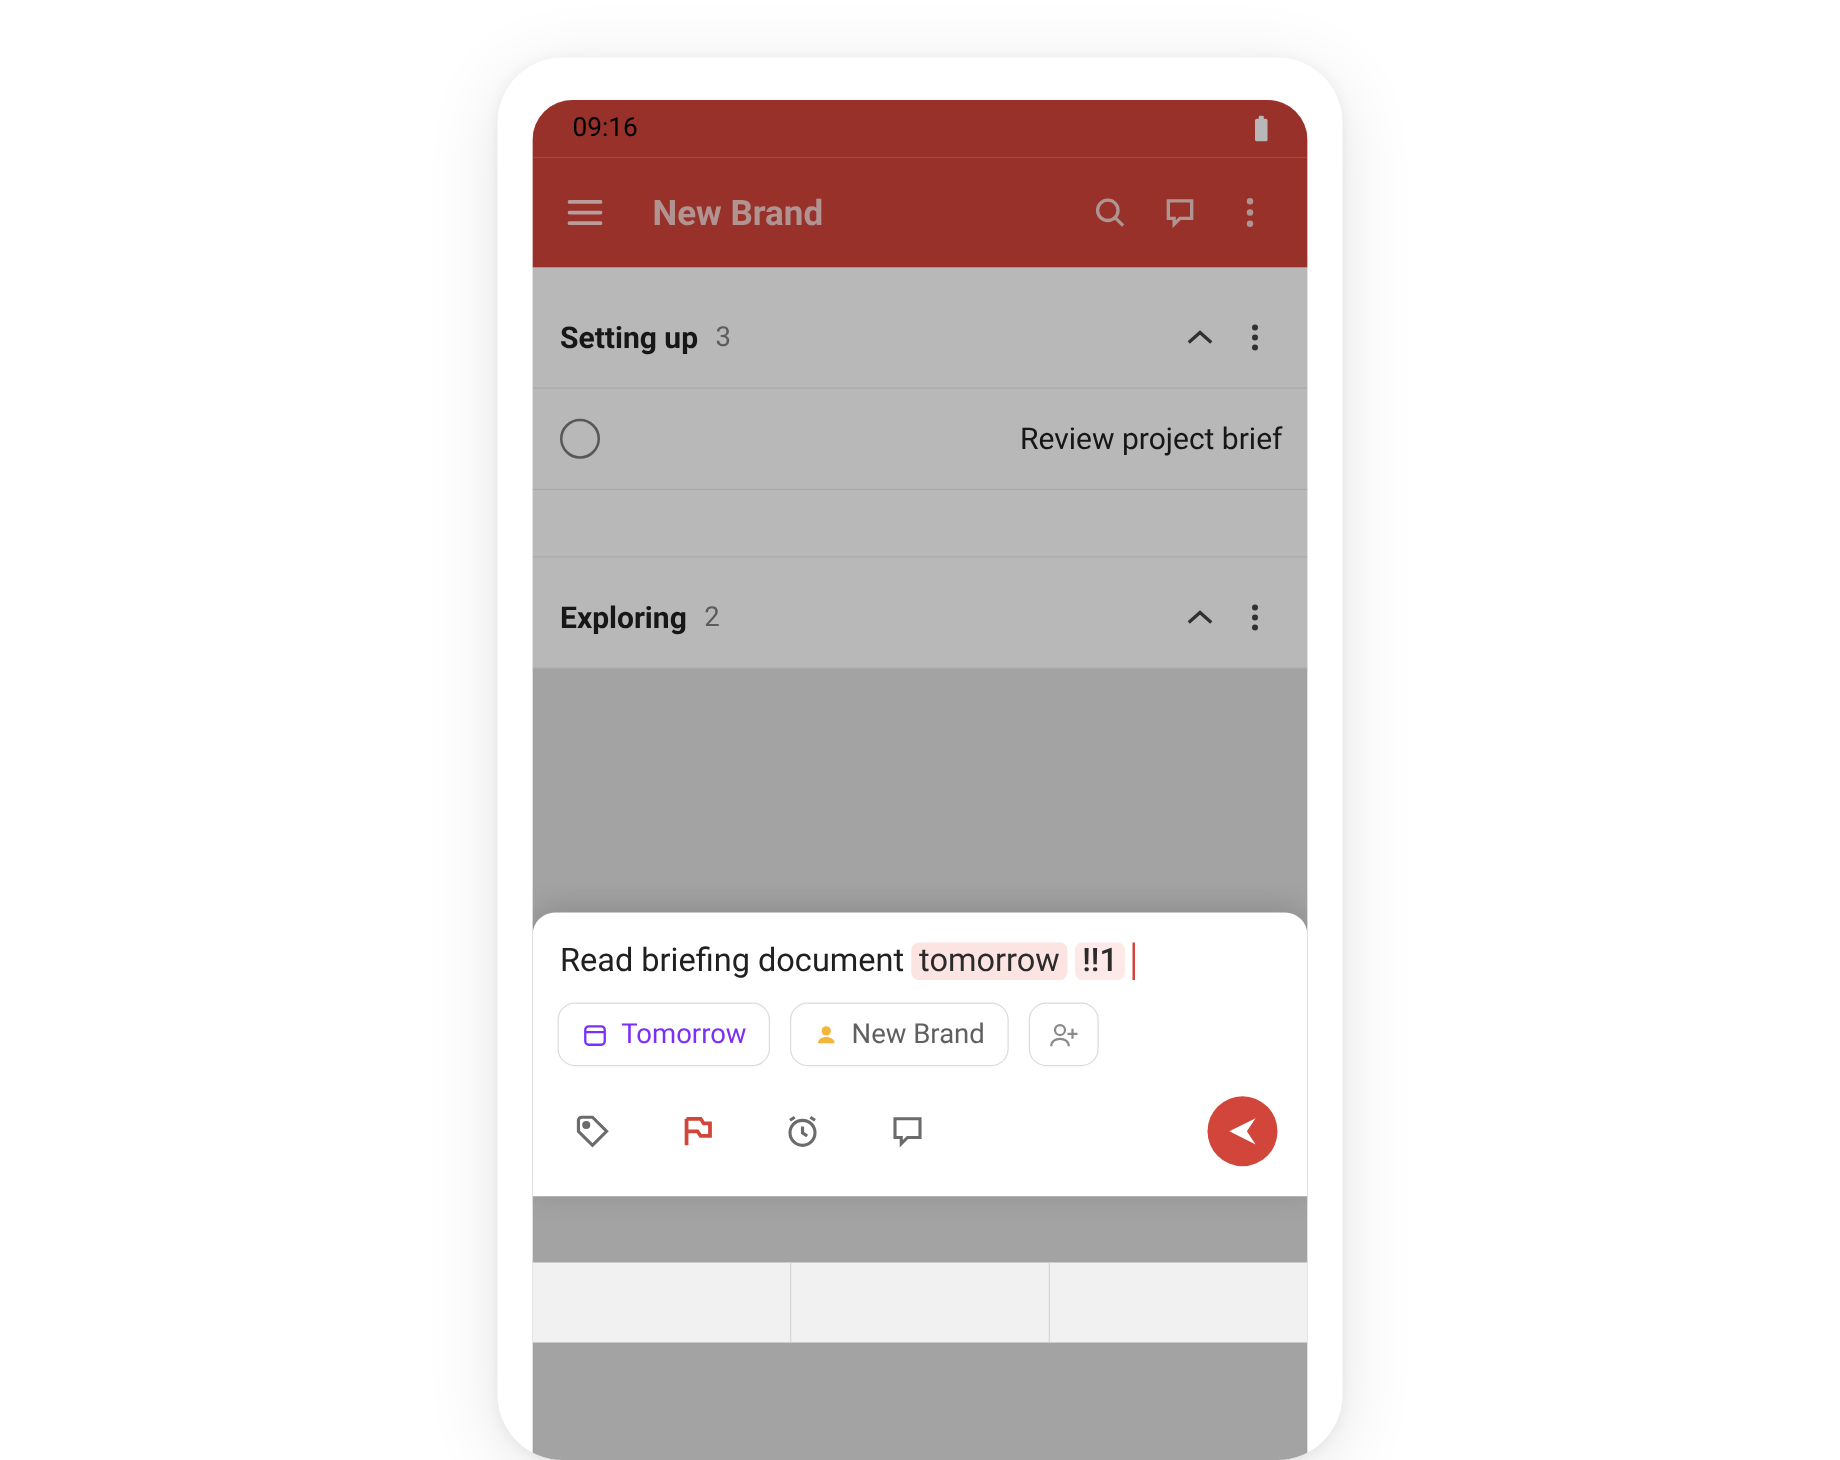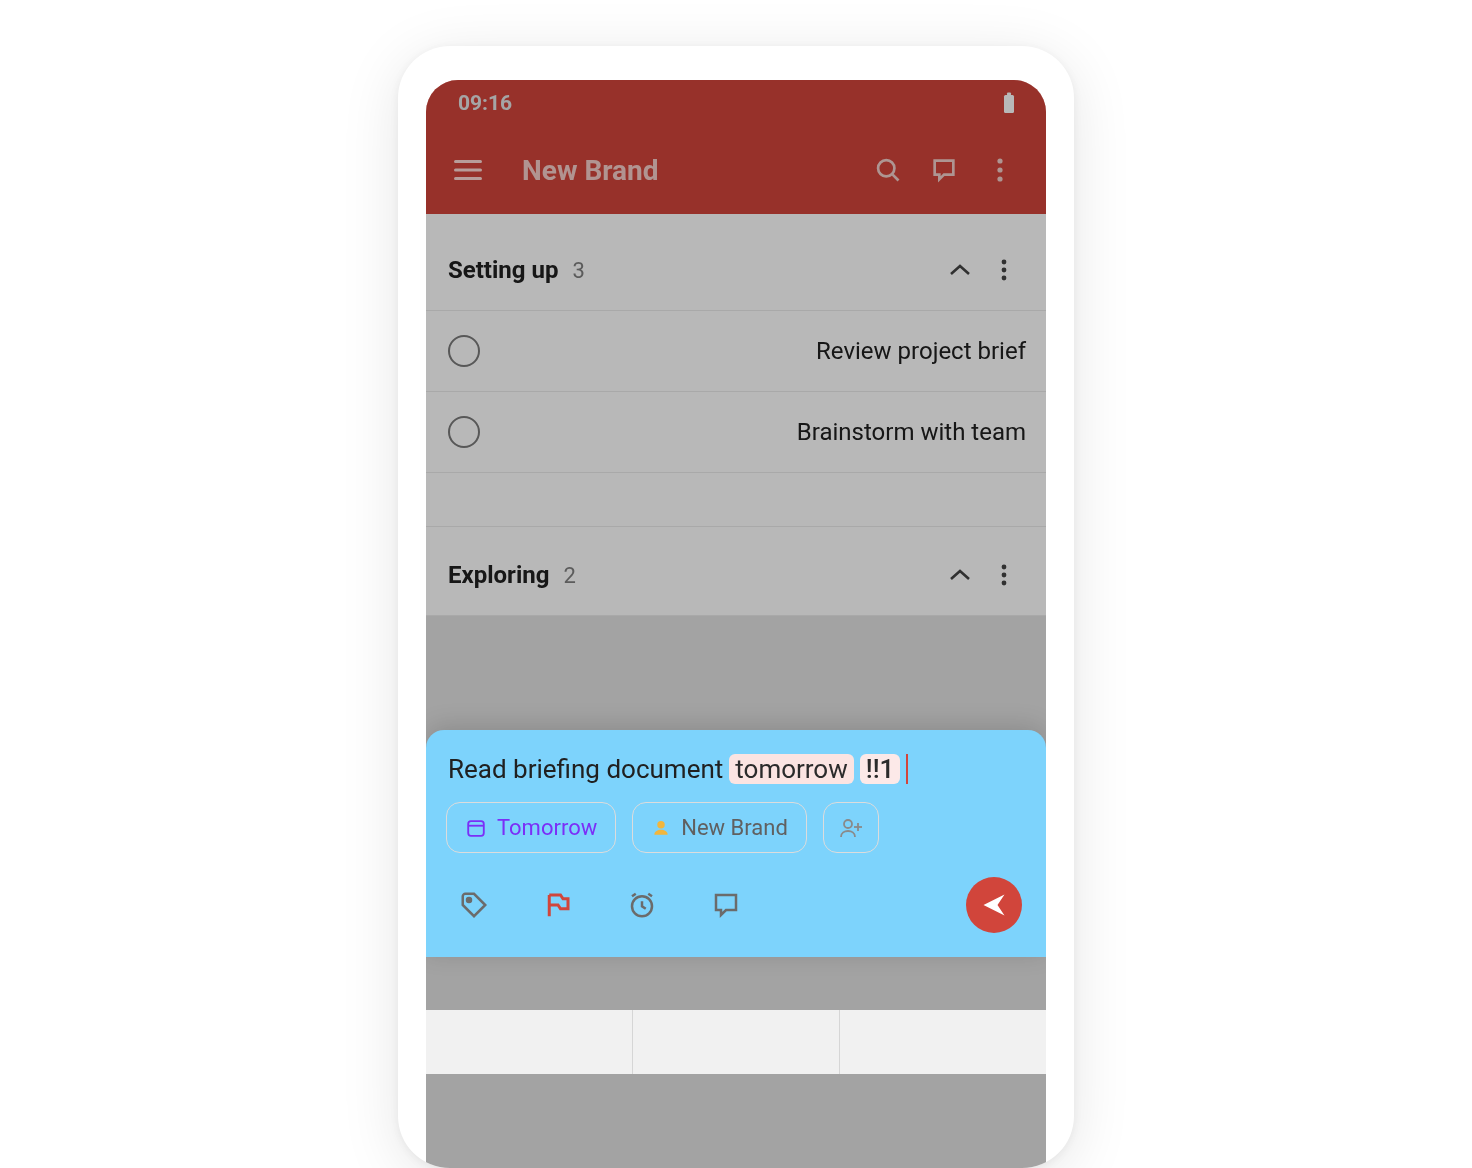--- a/index.html
+++ b/index.html
@@ -40,23 +40,23 @@
     pointer-events: none;
   }
   
   .status-bar {
     height: 46px;
     background: #d1453b;
     display: flex;
     align-items: center;
     justify-content: space-between;
     padding: 0 30px 0 32px;
-    color: #e5e5e5;
+    color: #000000;
     font-size: 21px;
-    font-weight: 700;
+    font-weight: 400;
   }
   .battery-icon svg { display:block; }
   
   .app-bar {
     height: 88px;
     background: #d1453b;
     display: flex;
     align-items: center;
     padding: 0 18px;
     color: #fff;
@@ -123,21 +123,21 @@
     font-size: 24px;
     color: #202020;
   }
   .section-gap { height: 54px; border-bottom: 1px solid rgba(0,0,0,0.08); }
 
   
   .sheet {
     position: absolute;
     left:0; right:0;
     top: 650px;
-    background: #7dd3fc;
+    background: #ffffff;
     z-index: 10;
     border-radius: 18px 18px 0 0;
     box-shadow: 0 -4px 24px rgba(0,0,0,0.15);
     padding: 20px 18px 16px 18px;
   }
   .input-line {
     font-size: 26px;
     color: #202020;
     display:flex;
     align-items:center;
@@ -268,24 +268,20 @@
               <circle cx="3" cy="11" r="2.4" fill="currentColor"></circle>
               <circle cx="3" cy="19" r="2.4" fill="currentColor"></circle>
             </svg>
         </span>
       </div>
 
       <div class="task-row">
         <span class="checkbox"></span>
         <span class="task-title">Review project brief</span>
       </div>
-      <div class="task-row">
-        <span class="checkbox"></span>
-        <span class="task-title">Brainstorm with team</span>
-      </div>
 
       <div class="section-gap"></div>
 
       <div class="section-header">
         <span class="section-title">Exploring</span>
         <span class="section-count">2</span>
         <span class="flex-grow"></span>
         <span class="chev">
           <svg width="22" height="14" viewBox="0 0 22 14" fill="none" stroke="currentColor" stroke-width="2.6">
               <path d="M2 11 L11 3 L20 11"></path>

